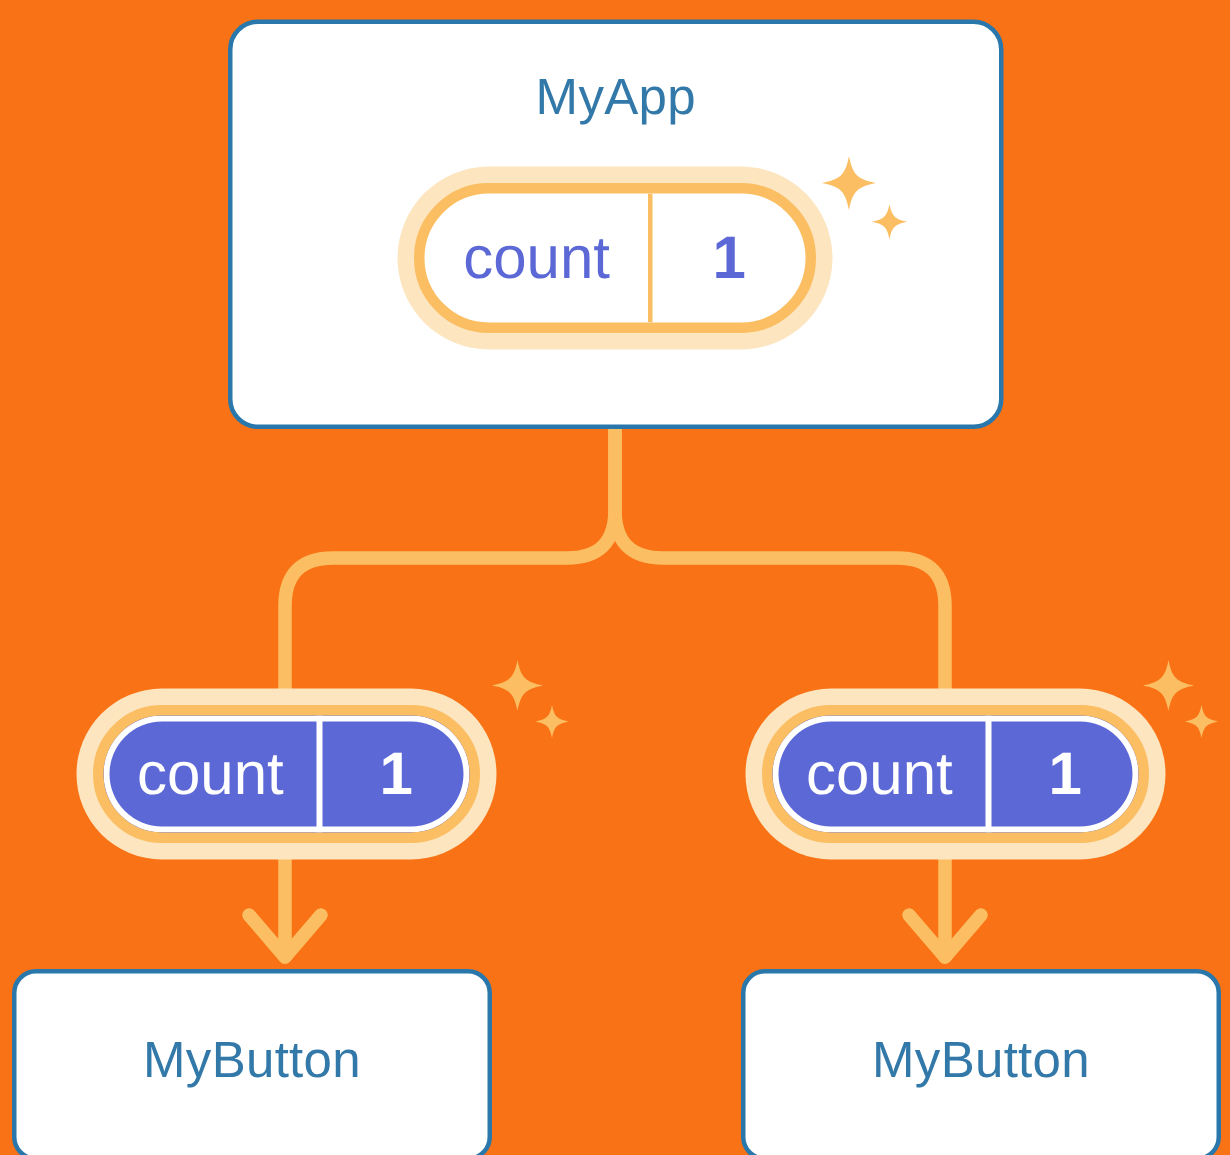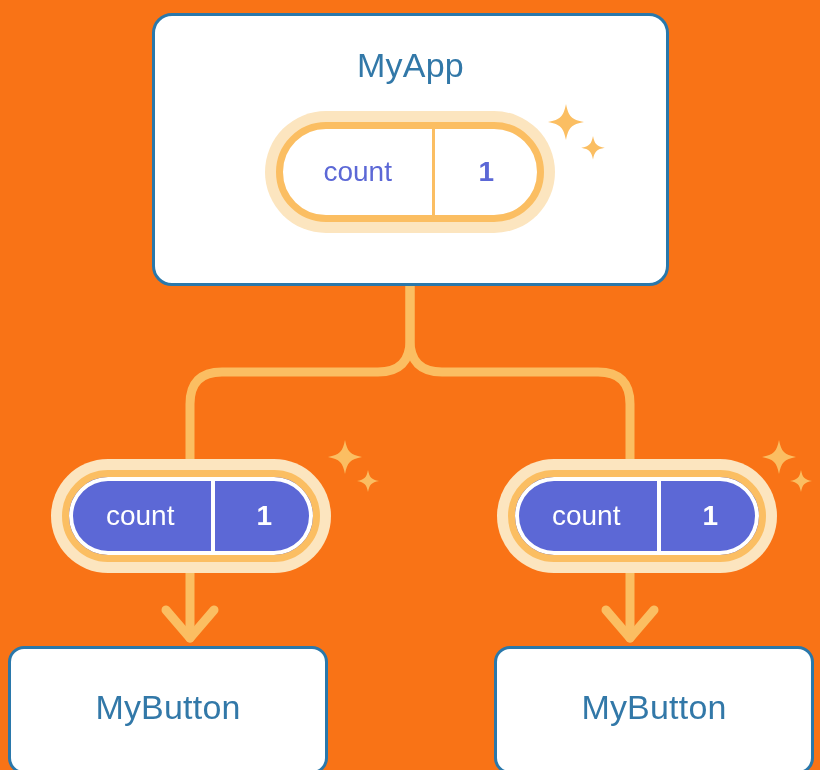--- a/index.html
+++ b/index.html
@@ -116,21 +116,21 @@
     border-radius: 999px;
     box-sizing: border-box;
     overflow: hidden;
   }
 
   .pill-name,
   .pill-value {
     display: flex;
     align-items: center;
     justify-content: center;
-    font-size: 28px;
+    font-size: 40px;
     line-height: 1;
     box-sizing: border-box;
   }
   .pill-name { flex: 0 0 60%; }
   .pill-value { flex: 1 1 40%; font-weight: 700; }
 
   
   .pill-light .pill-body { background: #ffffff; }
   .pill-light .pill-name { color: #5c68d6; border-right: 3px solid #fbbe62; }
   .pill-light .pill-value { color: #5c68d6; }

